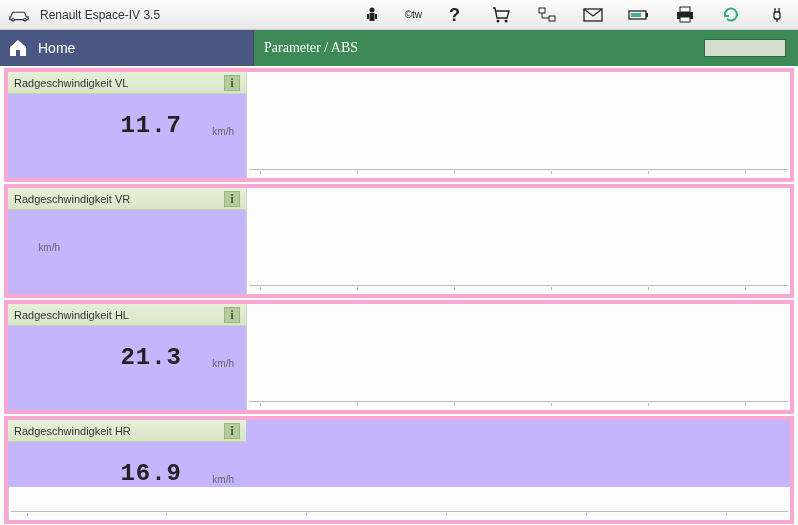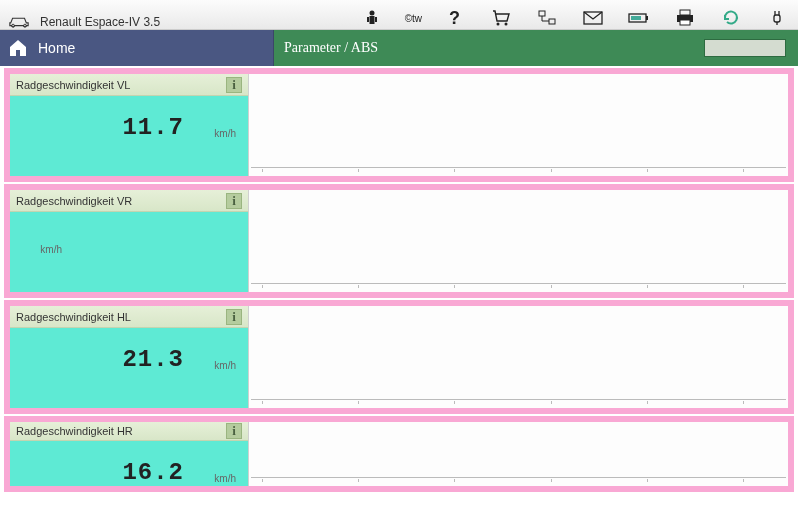--- a/index.html
+++ b/index.html
@@ -1,30 +1,30 @@
 <!DOCTYPE html>
 <html><head>
 <meta charset="utf-8">
 <style>
   * { box-sizing: border-box; margin: 0; padding: 0; }
   body { font-family: Arial, sans-serif; width: 798px; height: 525px; background: #fff; overflow: hidden; }
-  .titlebar { height: 30px; background: linear-gradient(#fcfcfc,#e9e9e9); border-bottom: 1px solid #ccc; display: flex; align-items: flex-end; padding: 0 8px; }
+  .titlebar { height: 30px; background: linear-gradient(#fcfcfc,#e9e9e9); border-bottom: 1px solid #ccc; display: flex; align-items: center; padding: 0 8px; }
   .titlebar .car-icon { width: 22px; height: 16px; margin-right: 10px; }
   .titlebar .title { font-size: 12px; color: #333; }
   .titlebar .spacer { flex: 1; }
   .toolbar-btn { width: 26px; height: 22px; margin-left: 20px; display: inline-flex; align-items: center; justify-content: center; cursor: pointer; }
   .navbar { display: flex; height: 36px; }
-  .nav-home { width: 274px; background: #4a5782; color: #fff; display: flex; align-items: center; padding: 0 8px; font-size: 14px; border-right: 1px solid #3b4668; }
+  .nav-home { width: 254px; background: #4a5782; color: #fff; display: flex; align-items: center; padding: 0 8px; font-size: 14px; border-right: 1px solid #3b4668; }
   .nav-home .home-icon { margin-right: 10px; }
   .nav-param { flex: 1; background: #3e8a56; color: #fff; display: flex; align-items: center; padding: 0 10px; font-size: 14px; }
   .nav-param .label { flex: 1; font-family: Liberation Serif, serif; }
   .nav-progress { width: 82px; height: 18px; border: 1px solid #2d6b40; background: #d4dcd0; margin-right: 2px; }
   .content { padding: 2px 4px; }
-  .param-row { display: flex; border: 6px solid #f9a8d4; margin-bottom: 2px; height: 114px; background: #5eead4; }
-  .param-row.last { height: 76px; }
+  .param-row { display: flex; border: 4px solid #f9a8d4; margin-bottom: 2px; height: 114px; background: #c4b5fd; }
+  .param-row.last { height: 108px; flex-direction: column; }
   .param-left { width: 238px; display: flex; flex-direction: column; }
   .param-header { height: 22px; background: linear-gradient(#e6f0d8,#d8e6c8); display: flex; align-items: center; padding: 0 6px; border-bottom: 1px solid #c4d4b0; }
   .param-name { font-size: 11px; color: #333; flex: 1; }
   .info-btn { width: 16px; height: 16px; background: #b5cc9e; color: #4a6040; font-family: serif; font-weight: bold; font-size: 13px; display: flex; align-items: center; justify-content: center; border: 1px solid #9ab580; cursor: pointer; }
   .param-value-area { display: flex; align-items: flex-start; padding-top: 18px; }
   .param-value { font-family: "Courier New", monospace; font-size: 24px; font-weight: bold; color: #222; width: 174px; text-align: right; letter-spacing: 1px; }
   .param-unit { font-size: 10px; color: #666; margin-left: 8px; margin-top: 14px; width: 48px; text-align: right; padding-right: 4px;}
   .param-right { flex: 1; border-left: 1px solid #d0d0d0; background: #fdfdfd; position: relative; }
   .chart-line { position: absolute; left: 2px; right: 2px; bottom: 8px; height: 1px; background: #bbb; }
   .chart-ticks { position: absolute; left: 2px; right: 2px; bottom: 4px; height: 4px; }
@@ -187,21 +187,21 @@
         </div>
       </div>
     </div>
     <div class="param-row last">
       <div class="param-left">
         <div class="param-header">
           <span class="param-name">Radgeschwindigkeit HR</span>
           <span class="info-btn">i</span>
         </div>
         <div class="param-value-area">
-          <span class="param-value">16.2</span>
+          <span class="param-value">16.9</span>
           <span class="param-unit">km/h</span>
         </div>
       </div>
       <div class="param-right">
         <div class="chart-line"></div>
         <div class="chart-ticks">
           <div class="tick" style="left:2%"></div>
           <div class="tick" style="left:20%"></div>
           <div class="tick" style="left:38%"></div>
           <div class="tick" style="left:56%"></div>

